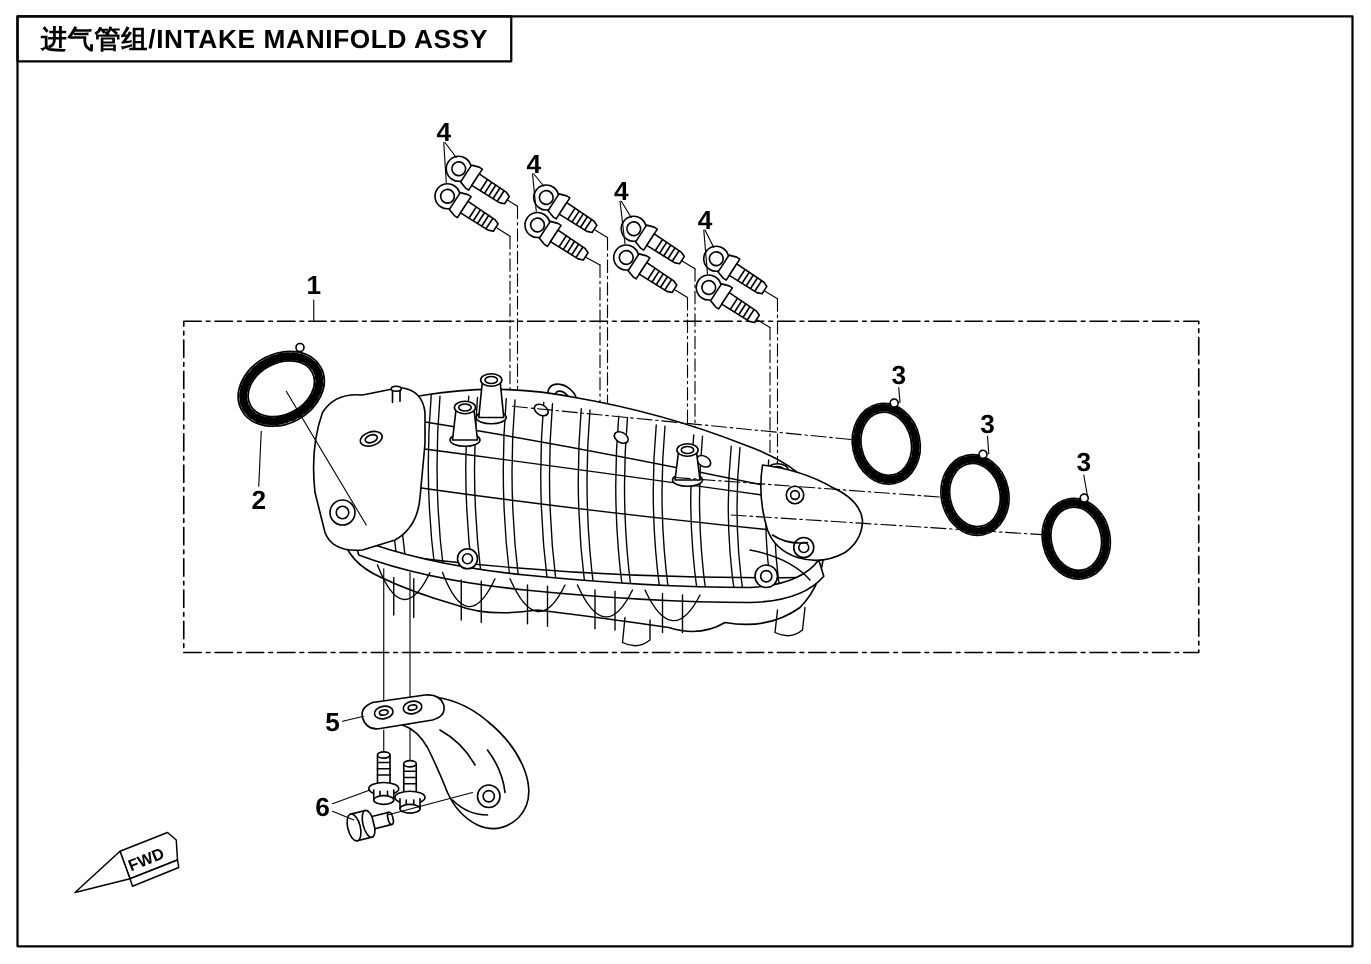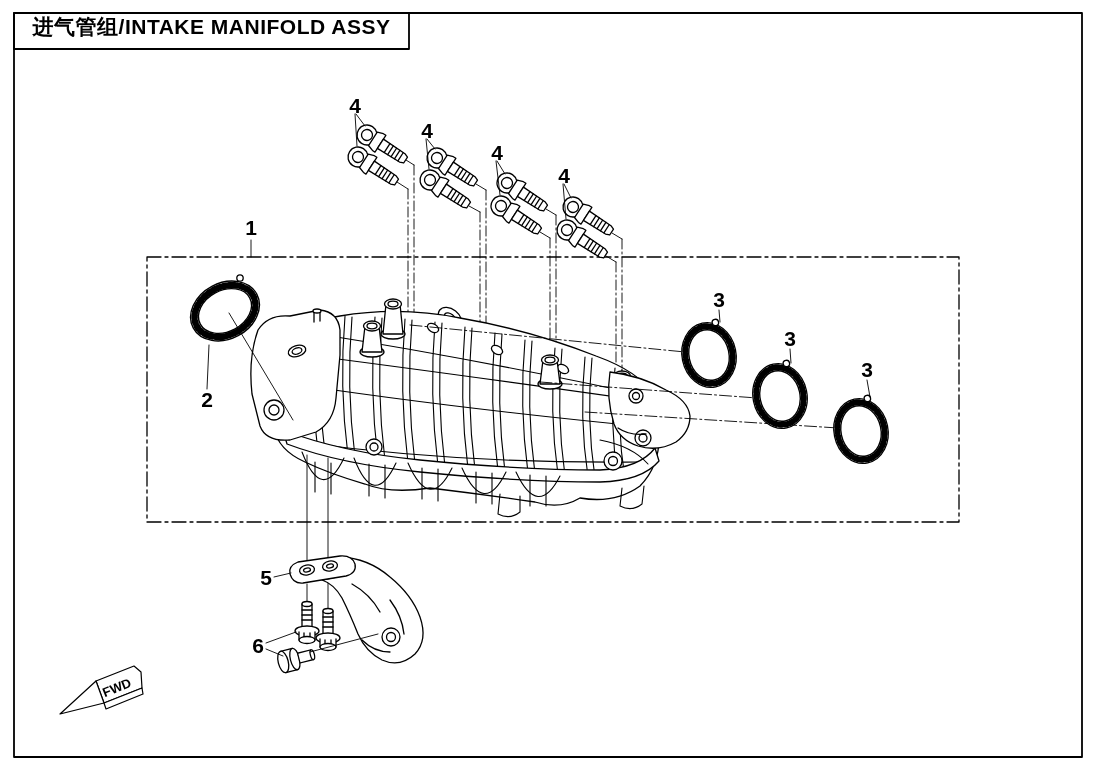--- a/index.html
+++ b/index.html
@@ -1,20 +1,20 @@
 <!DOCTYPE html>
 <html><head>
 <meta charset="utf-8">
 <style>
   html,body{margin:0;padding:0;background:#ffffff;}
   #page{position:relative;width:1097px;height:771px;background:#fff;overflow:hidden;
         font-family:"Liberation Sans",sans-serif;color:#000;}
   #drawing{position:absolute;left:0;top:0;}
   #title-block{position:absolute;left:14px;top:13px;width:395px;height:36px;
-      display:flex;justify-content:center;box-sizing:border-box;}
+      display:flex;align-items:center;justify-content:center;box-sizing:border-box;}
   #title-block .t{font-weight:700;font-size:21px;letter-spacing:.5px;white-space:nowrap;
       font-family:"Liberation Sans",sans-serif;}
   svg text{font-family:"Liberation Sans",sans-serif;font-weight:700;}
   .callout{font-size:21px;}
 </style>
 </head>
 <body>
 
 <div id="page">
 

